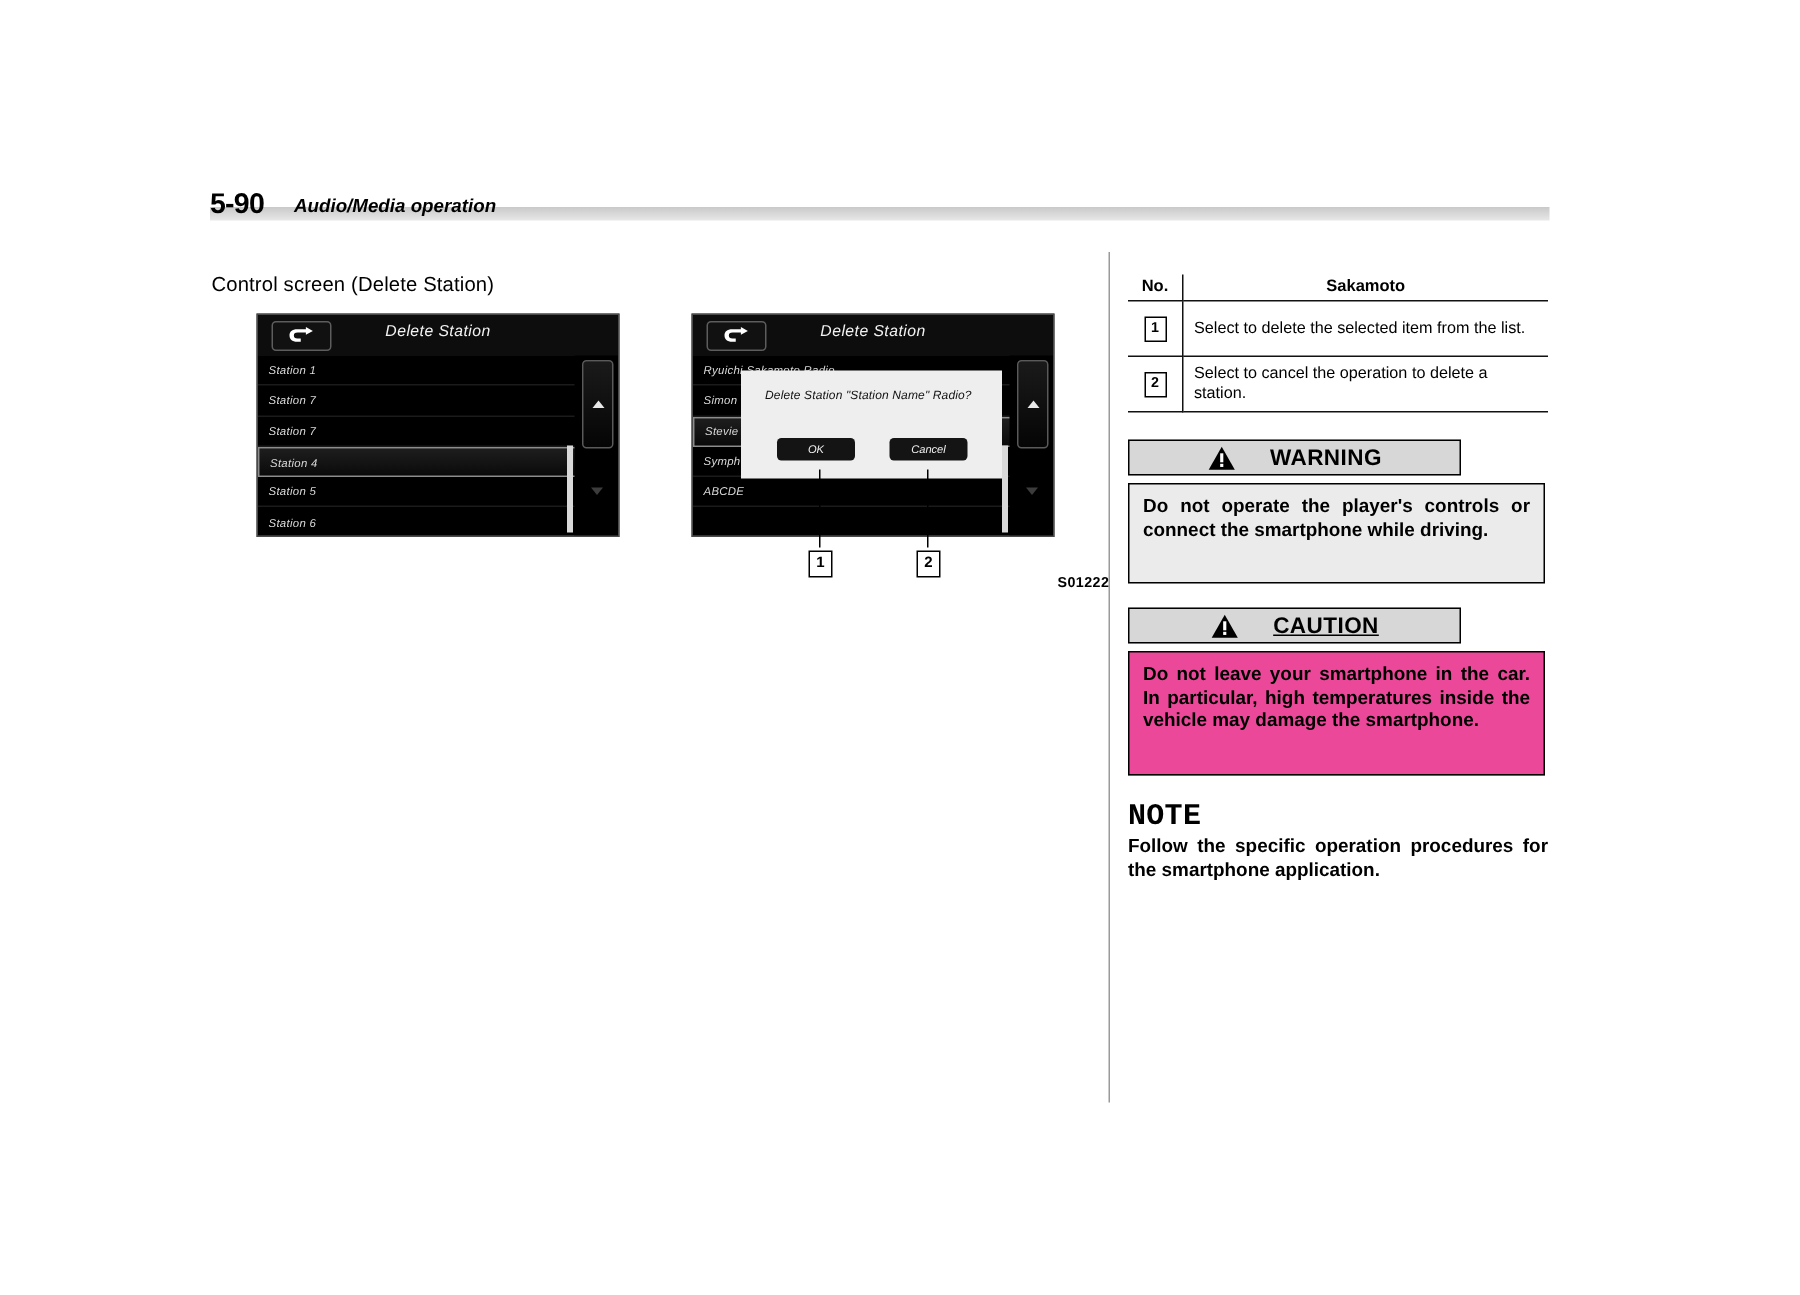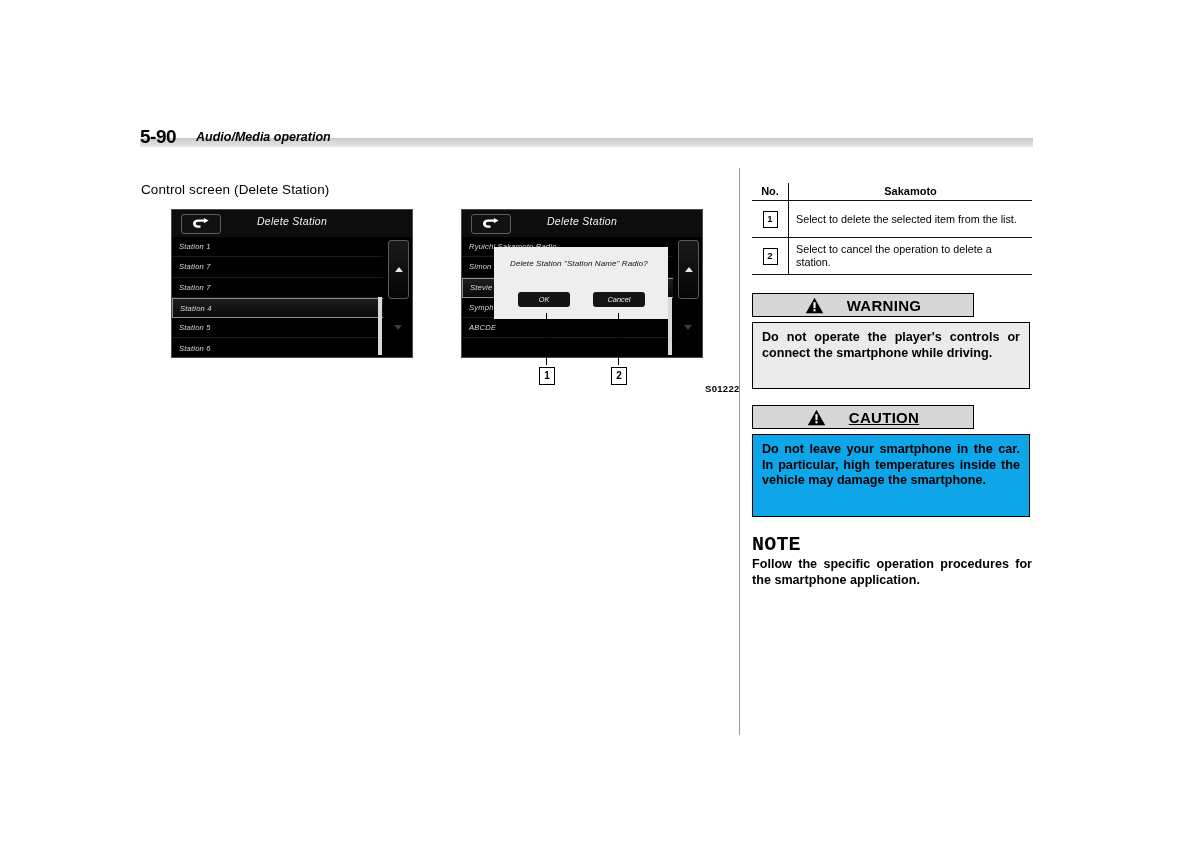--- a/index.html
+++ b/index.html
@@ -330,21 +330,21 @@
     box-sizing: border-box;
     padding: 7px 9px 8px 9px;
     font-size: 12.6px;
     font-weight: bold;
     line-height: 15.6px;
     text-align: justify;
   }
   #warning-head { top: 293px; }
   #warning-body { top: 322px; height: 67px; background: #ebebeb; }
   #caution-head { top: 405px; text-decoration: underline; }
-  #caution-body { top: 434px; height: 83px; background: #0ea5e9; }
+  #caution-body { top: 434px; height: 83px; background: #ec4899; }
 
   .warn-tri {
     position: relative;
     width: 19px;
     height: 17px;
   }
 
   
   #note-title {
     position: absolute;

